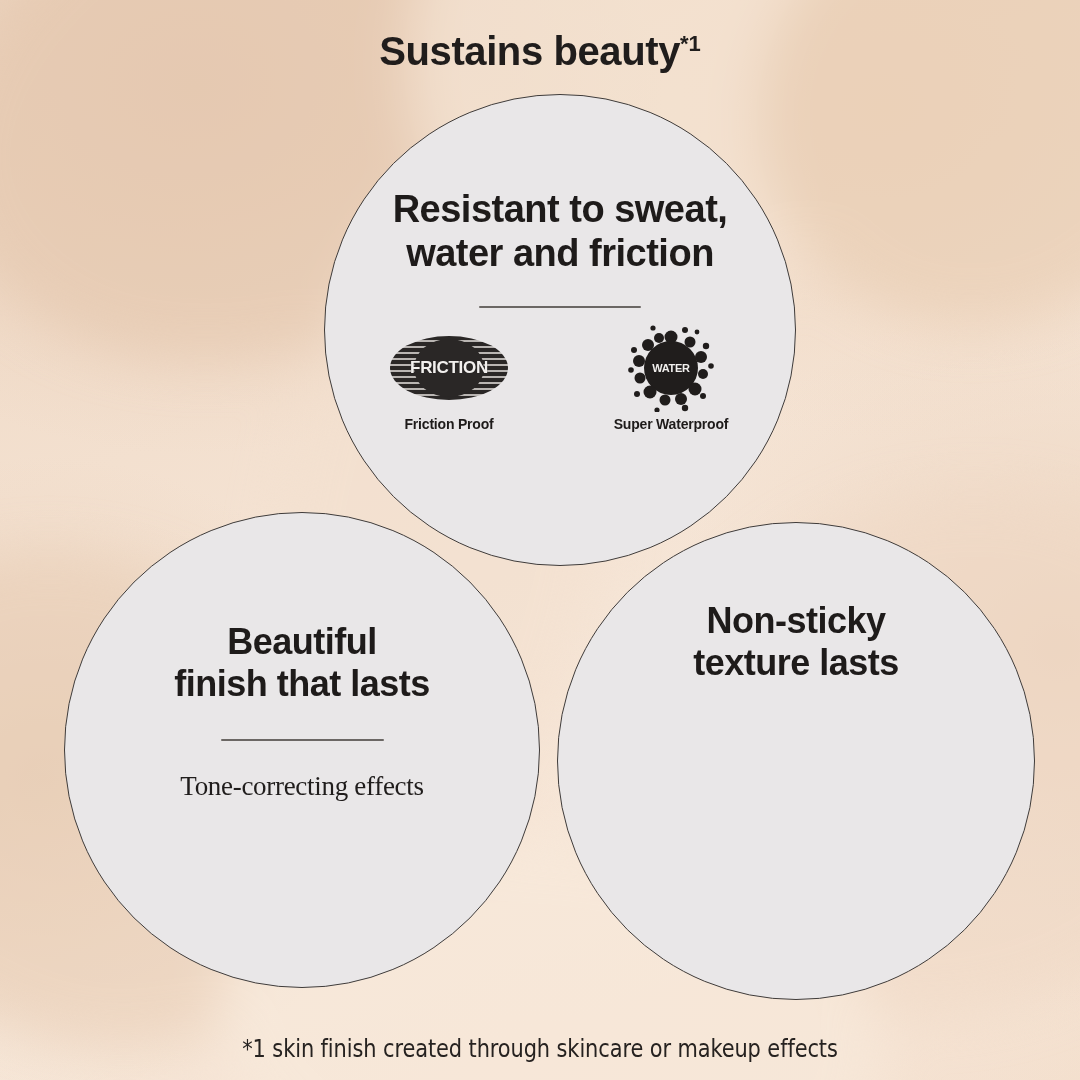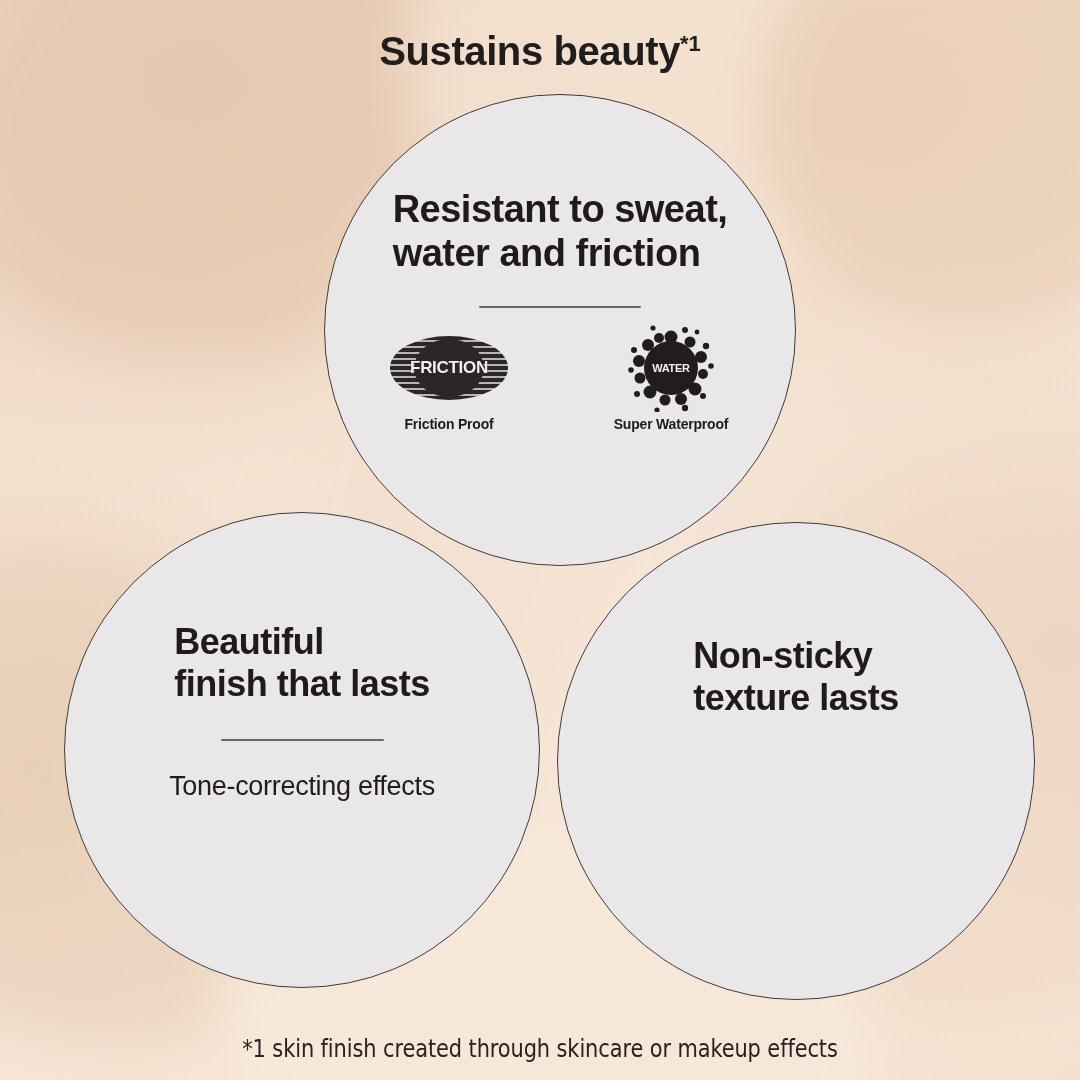--- a/index.html
+++ b/index.html
@@ -83,39 +83,41 @@
     position: absolute;
     inset: 0;
     display: flex;
     flex-direction: column;
     align-items: center;
   }
 
   .c-heading {
     font-weight: bold;
     color: #1e1b1a;
+    text-align: center;
     line-height: 1.16;
     letter-spacing: -0.5px;
   }
   .c-top .c-heading   { font-size: 38px; margin-top: 92px; }
   .c-left .c-heading  { font-size: 36px; margin-top: 108px; }
-  .c-right .c-heading { font-size: 36px; margin-top: 112px; }
+  .c-right .c-heading { font-size: 36px; margin-top: 77px; }
 
   .divider {
     height: 2px;
     background: #6b6764;
     border-radius: 1px;
   }
   .c-top .divider  { width: 162px; margin-top: 31px; }
   .c-left .divider { width: 163px; margin-top: 34px; }
 
   .c-sub {
     font-size: 27px;
     color: #201d1c;
     letter-spacing: -0.3px;
+    font-family: Liberation Serif, serif;
   }
   .c-left .c-sub { margin-top: 30px; }
 
   
   .badges {
     display: flex;
     gap: 72px;
     margin-top: 22px;
     align-items: flex-start;
   }

